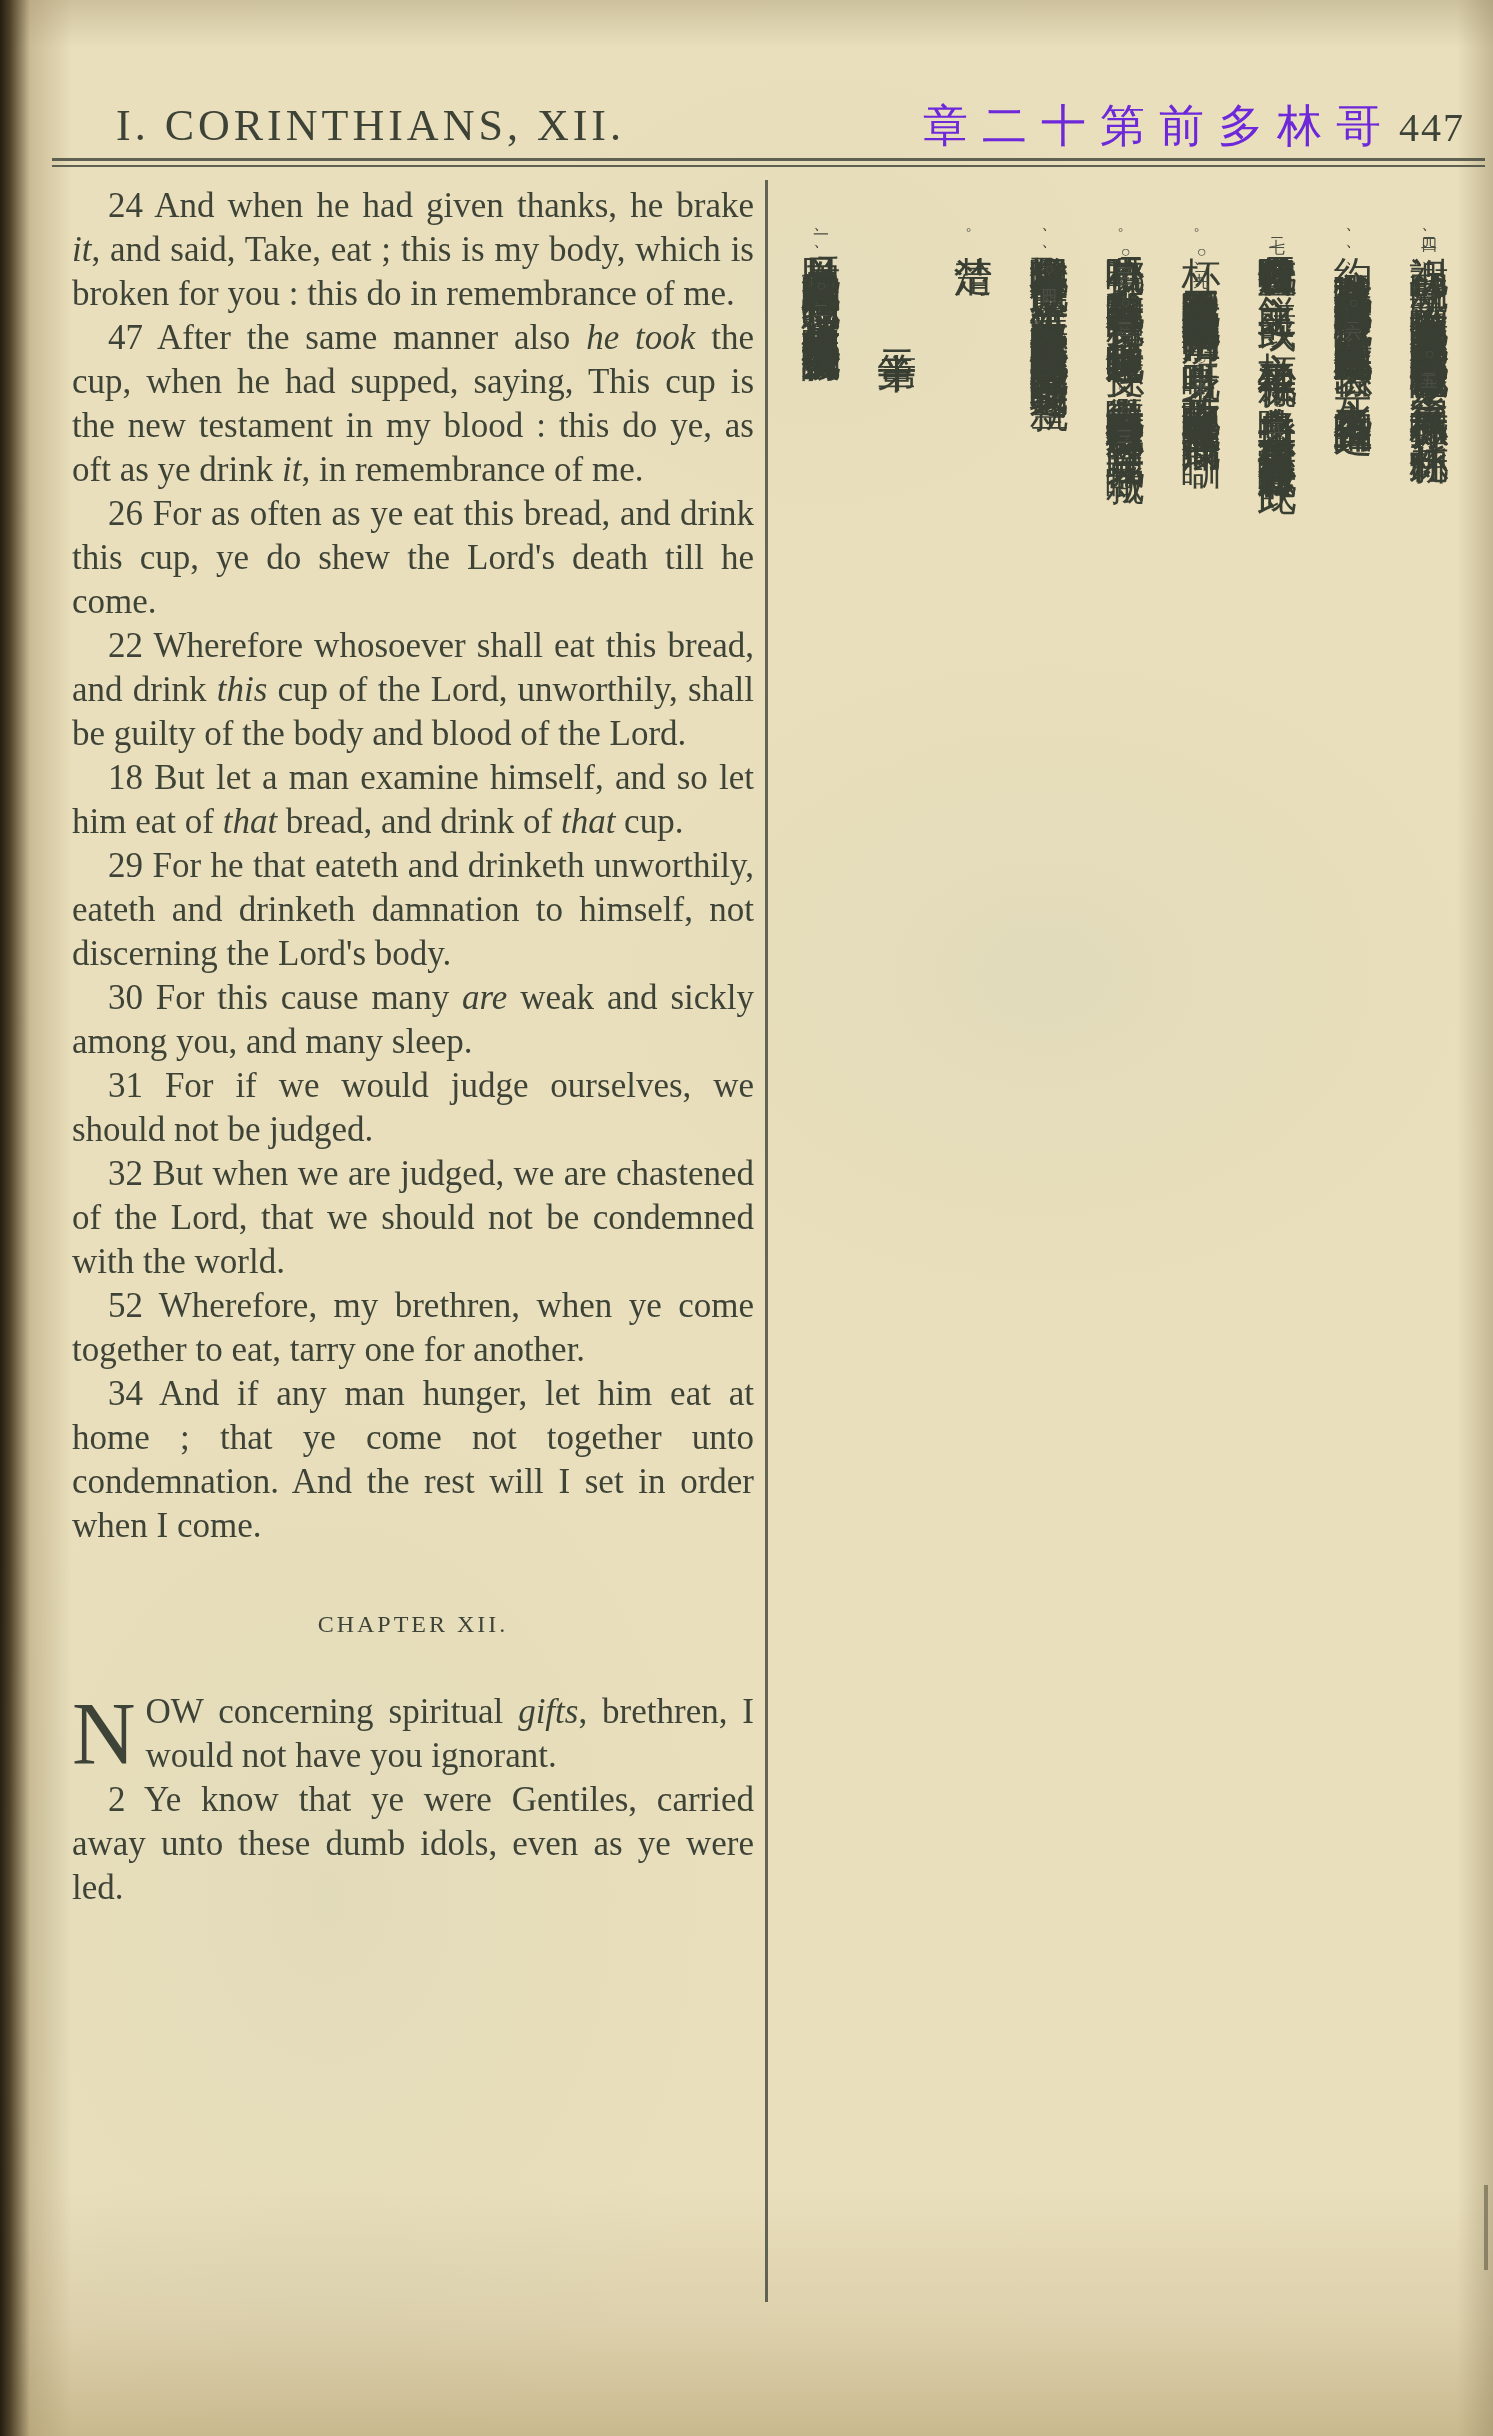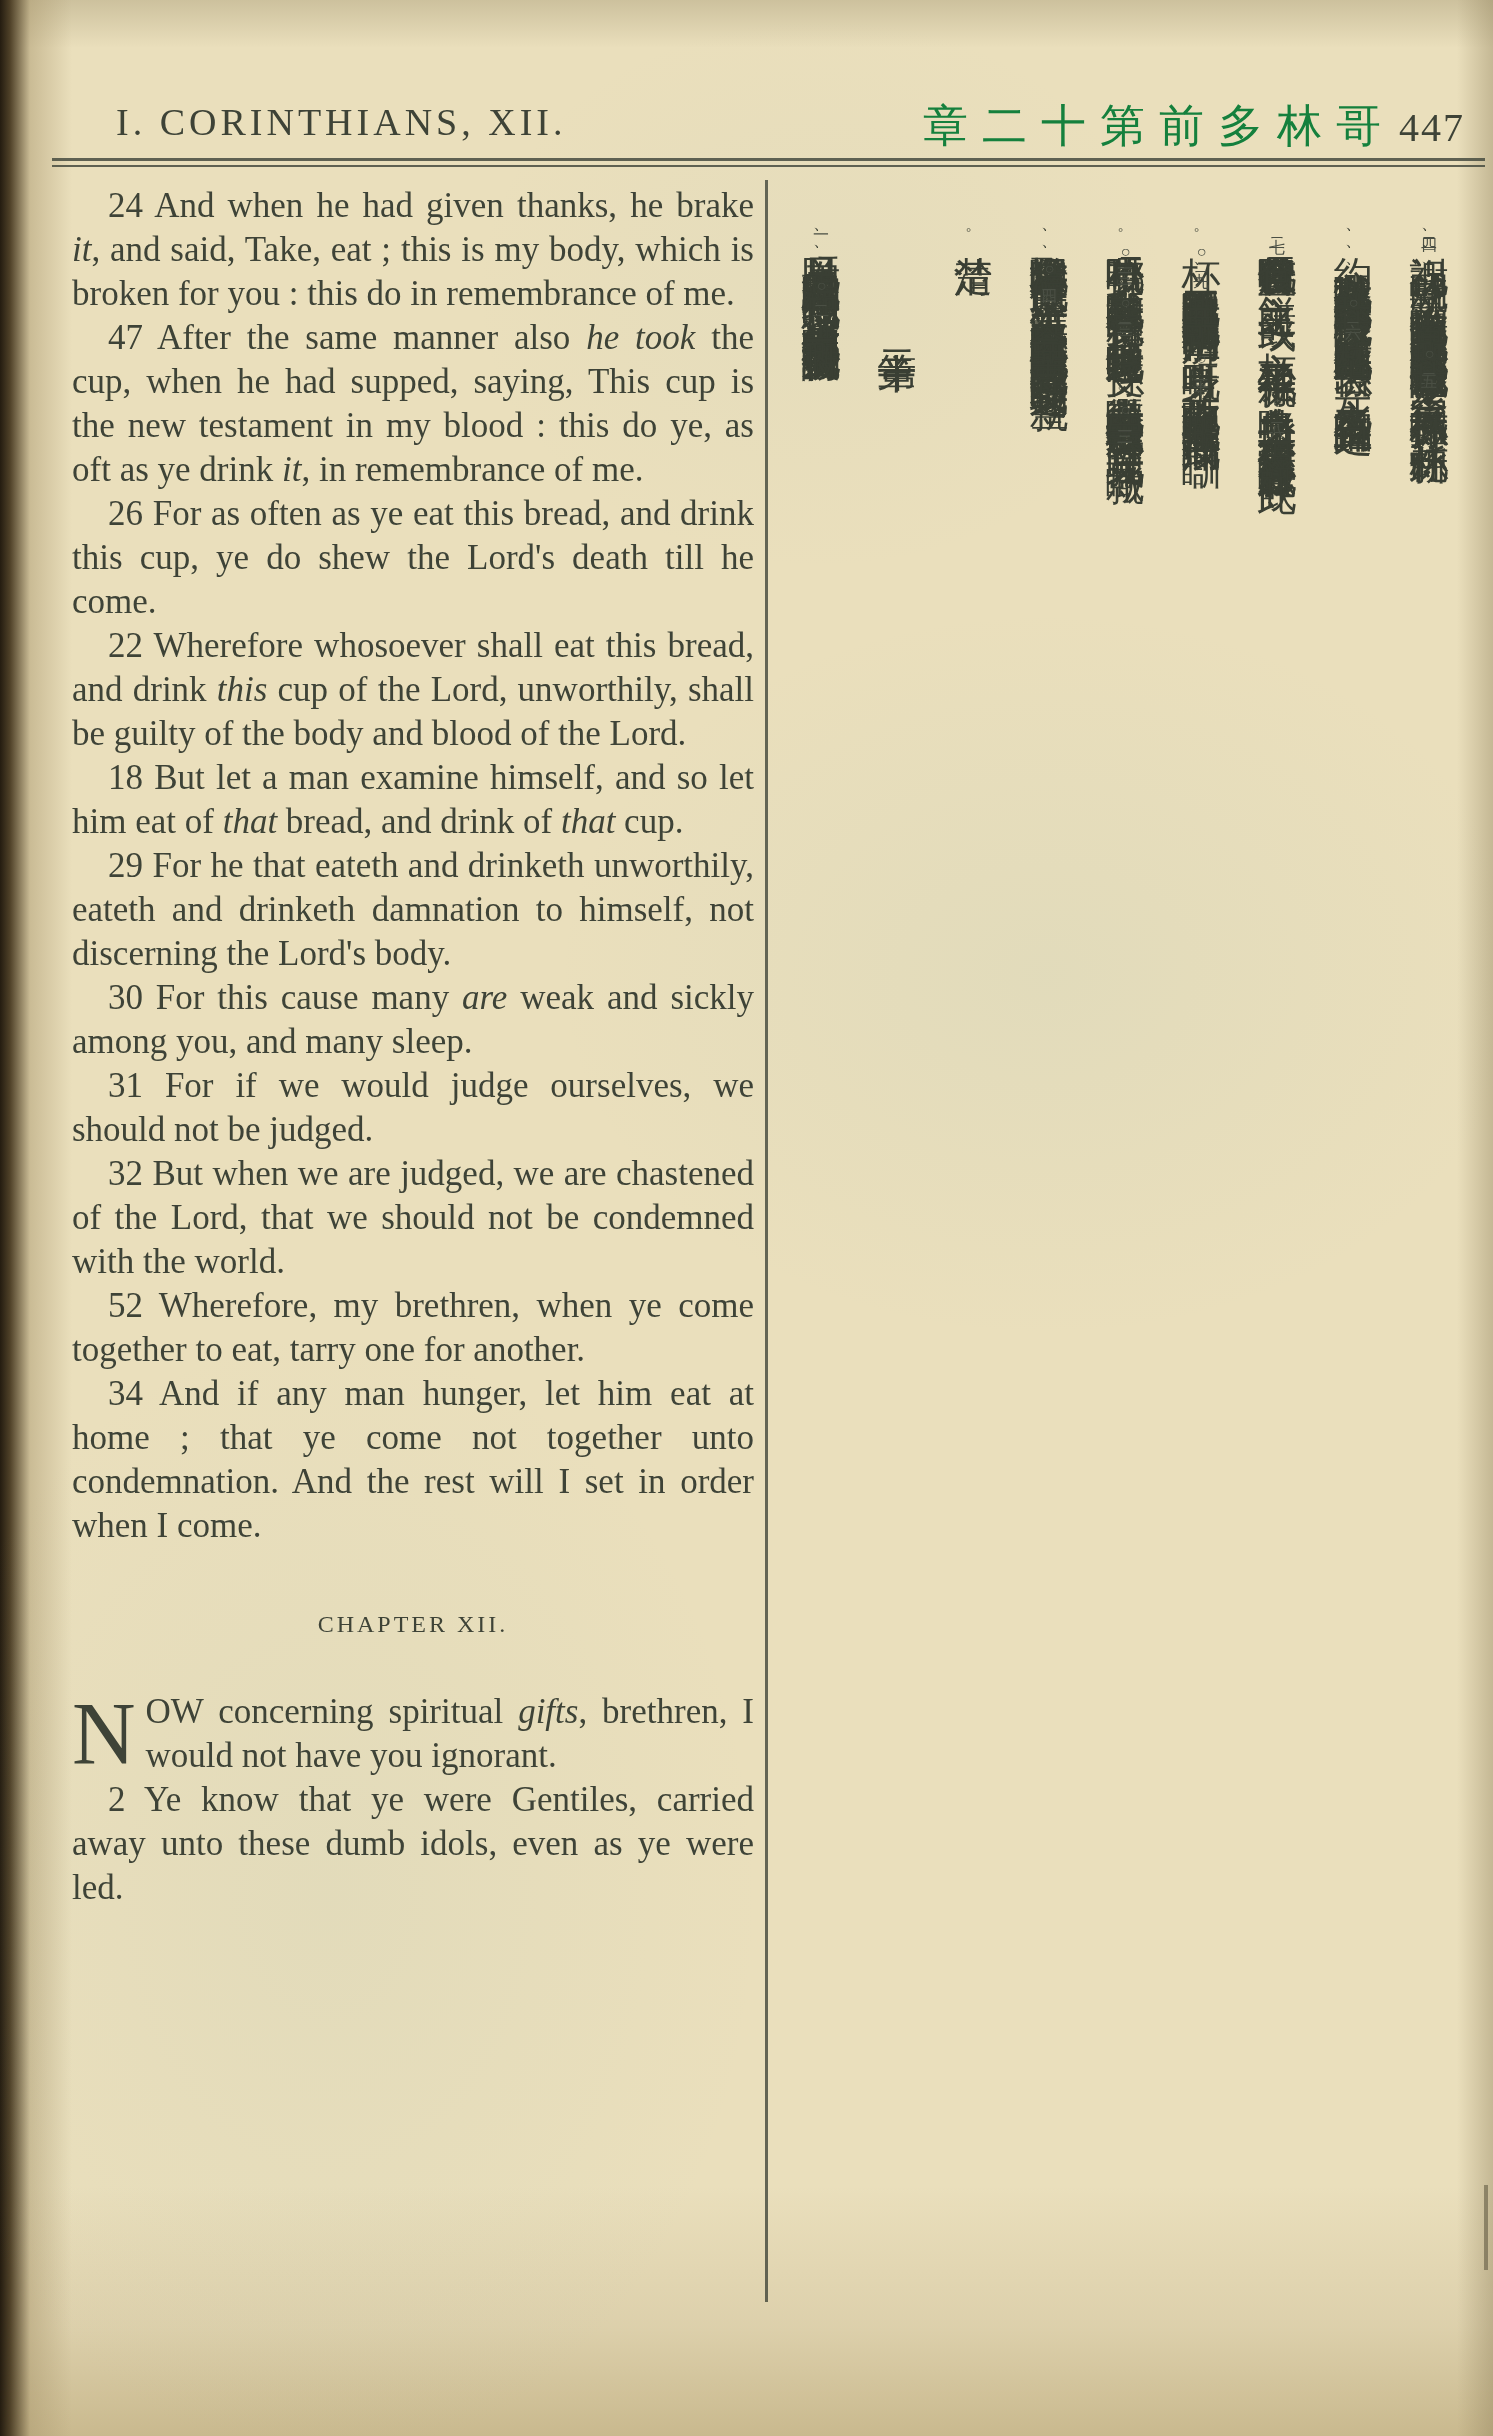--- a/index.html
+++ b/index.html
@@ -13,23 +13,23 @@
       linear-gradient(90deg, #241c10 0px, #4f4128 10px, rgba(170,152,110,.5) 30px, rgba(234,223,188,0) 72px),
       linear-gradient(270deg, rgba(140,125,88,.4) 0px, transparent 36px),
       linear-gradient(180deg, rgba(150,137,100,.35) 0px, transparent 48px),
       linear-gradient(0deg, #c9b98e 0px, rgba(210,196,158,.55) 110px, transparent 250px),
       #eadfbc;
     color:#3e4337;
   }
   .page { position:relative; width:1493px; height:2436px; }
 
   
-  .title-en { position:absolute; left:116px; top:100px; font-size:38px; letter-spacing:4px; white-space:nowrap; }
+  .title-en { position:absolute; left:116px; top:100px; font-size:44px; letter-spacing:4px; white-space:nowrap; }
   .title-zh-wrap { position:absolute; right:28px; top:96px; display:flex; align-items:baseline; white-space:nowrap; }
-  .title-zh-text { font-size:45px; letter-spacing:14px; color:#15803d; }
+  .title-zh-text { font-size:45px; letter-spacing:14px; color:#6d28d9; }
   .pagenum { font-size:40px; letter-spacing:2px; margin-left:4px; }
 
   .rule { position:absolute; left:52px; right:8px; top:158px; height:4px;
           border-top:3px solid #474c40; border-bottom:2px solid #474c40; opacity:.85; }
 
   .divider { position:absolute; left:765px; top:180px; width:3px; height:2122px;
              background:rgba(62,67,55,.78); }
   .edge-mark { position:absolute; right:5px; top:2185px; width:4px; height:85px; background:rgba(90,82,60,.55); }
 
   

